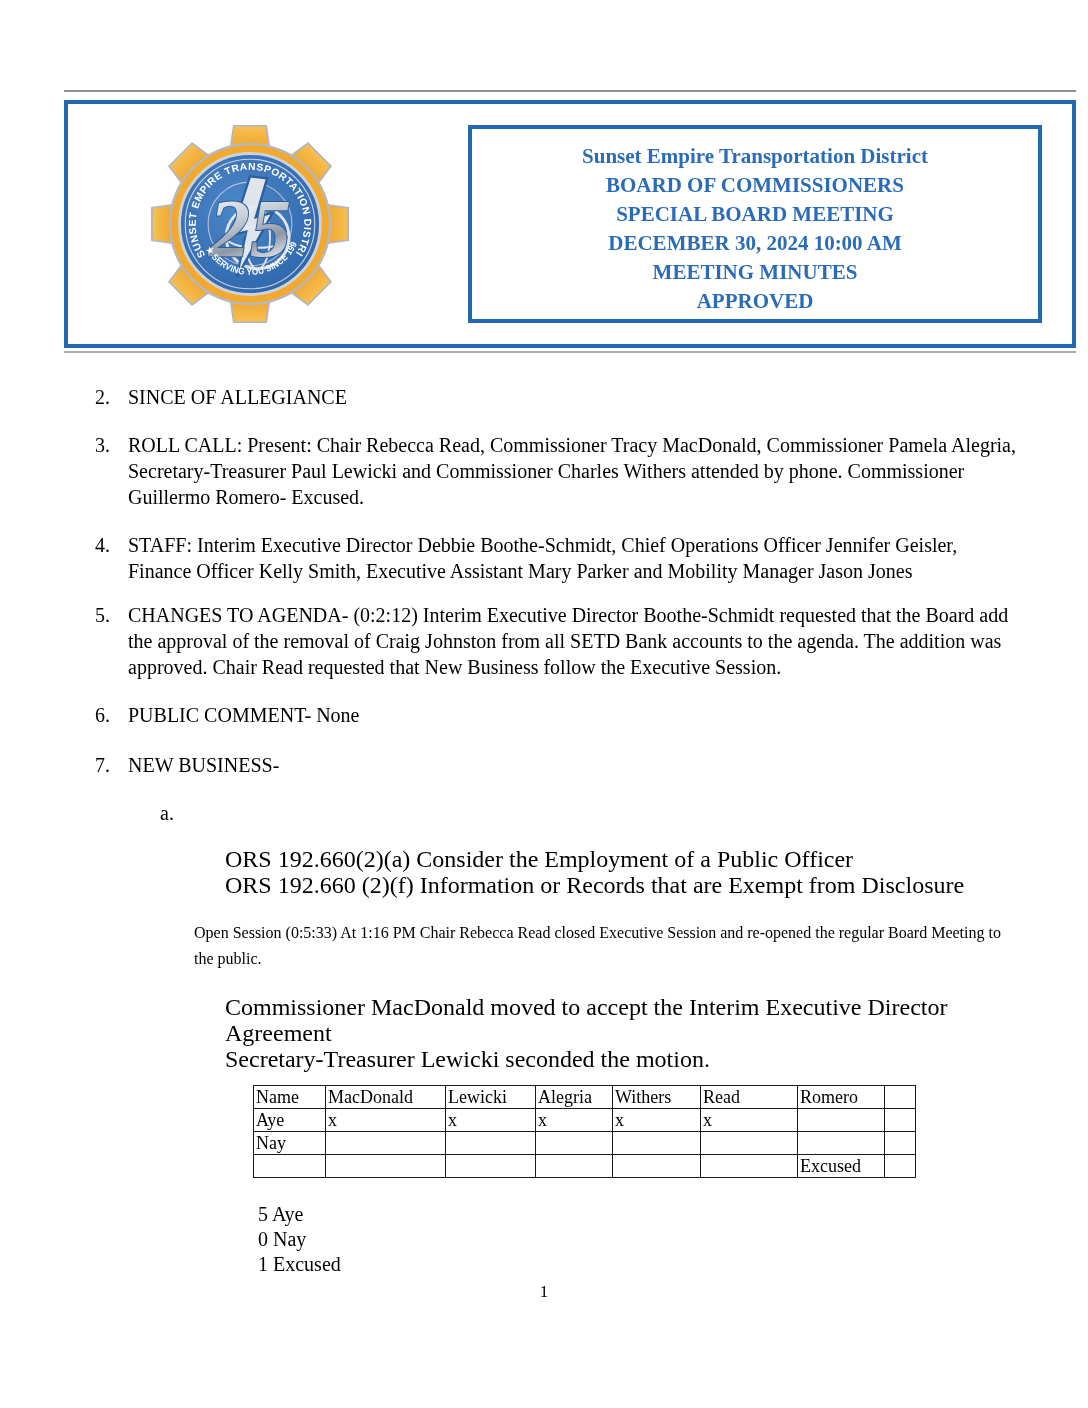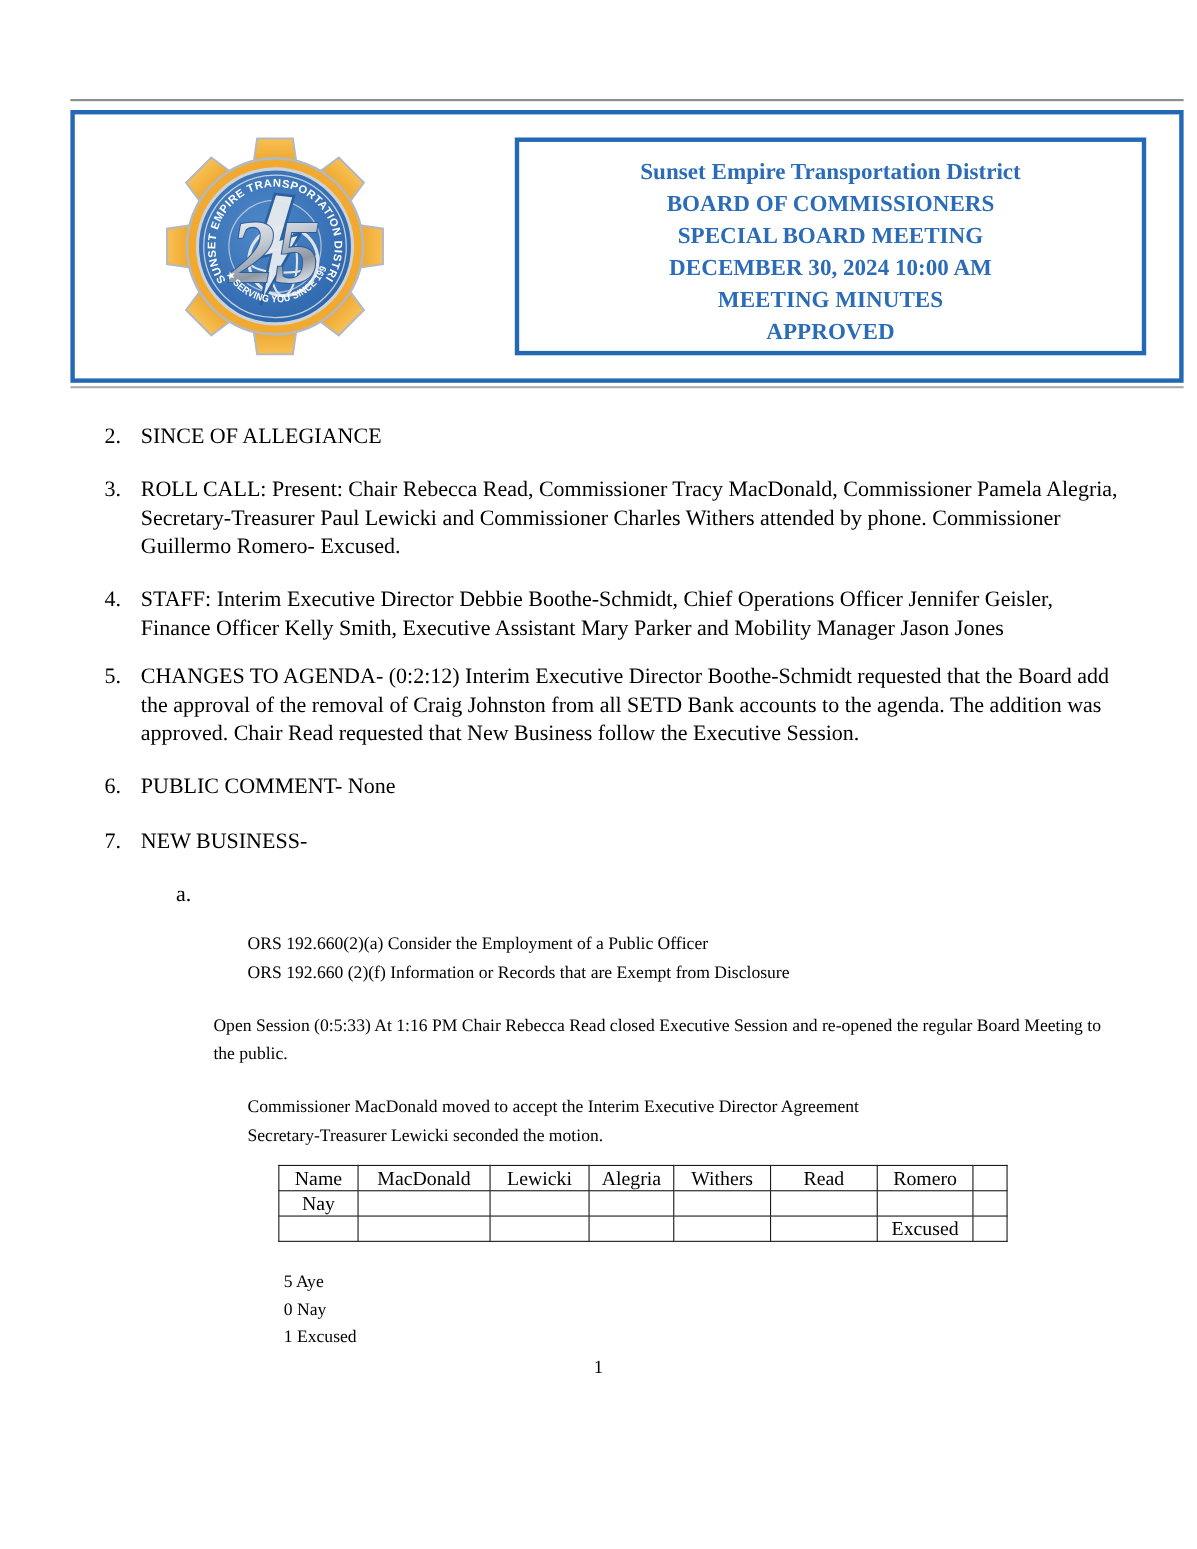--- a/index.html
+++ b/index.html
@@ -61,21 +61,21 @@
   }
   .sub-item{
     display:grid;
     grid-template-columns:38px 810px;
     margin-left:160px;
     font-size:20px;
     line-height:26px;
   }
   .indent-block{
     margin-left:225px;
-    font-size:16px;
+    font-size:24px;
     line-height:26px;
     width:820px;
   }
   .open-block{
     margin-left:194px;
     font-size:16px;
     line-height:26px;
     width:830px;
   }
   .mb22{margin-bottom:22px;}
@@ -86,29 +86,28 @@
   
   table.vote{
     margin-left:253px;
     border-collapse:collapse;
     table-layout:fixed;
     font-size:18px;
   }
   table.vote td{
     border:1px solid #1a1a1a;
     height:22px;
-    text-align:center;
     vertical-align:middle;
     padding:0 2px;
     overflow:hidden;
     white-space:nowrap;
   }
   .tally{
     margin-left:258px;
-    font-size:16px;
+    font-size:20px;
     line-height:25px;
   }
   .page-number{
     text-align:center;
     font-size:17px;
     margin-top:5px;
   }
 </style>
 </head>
 <body>
@@ -263,20 +262,30 @@
         <td>Name</td>
         <td>MacDonald</td>
         <td>Lewicki</td>
         <td>Alegria</td>
         <td>Withers</td>
         <td>Read</td>
         <td>Romero</td>
         <td></td>
       </tr>
       <tr>
+        <td>Aye</td>
+        <td>x</td>
+        <td>x</td>
+        <td>x</td>
+        <td>x</td>
+        <td>x</td>
+        <td></td>
+        <td></td>
+      </tr>
+      <tr>
         <td>Nay</td>
         <td></td>
         <td></td>
         <td></td>
         <td></td>
         <td></td>
         <td></td>
         <td></td>
       </tr>
       <tr>

